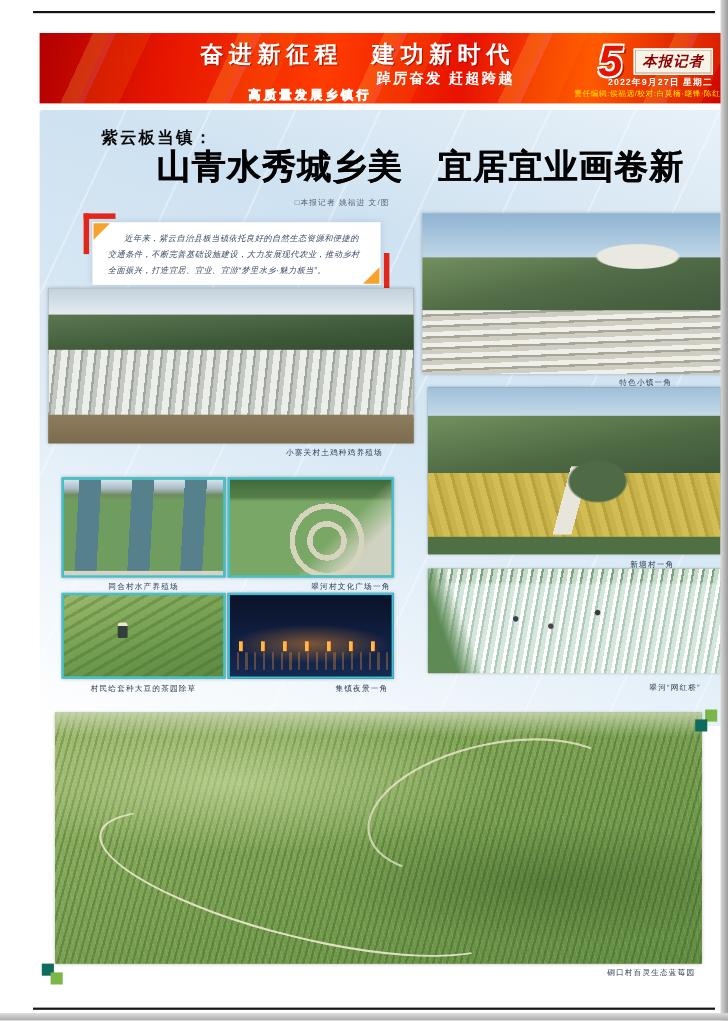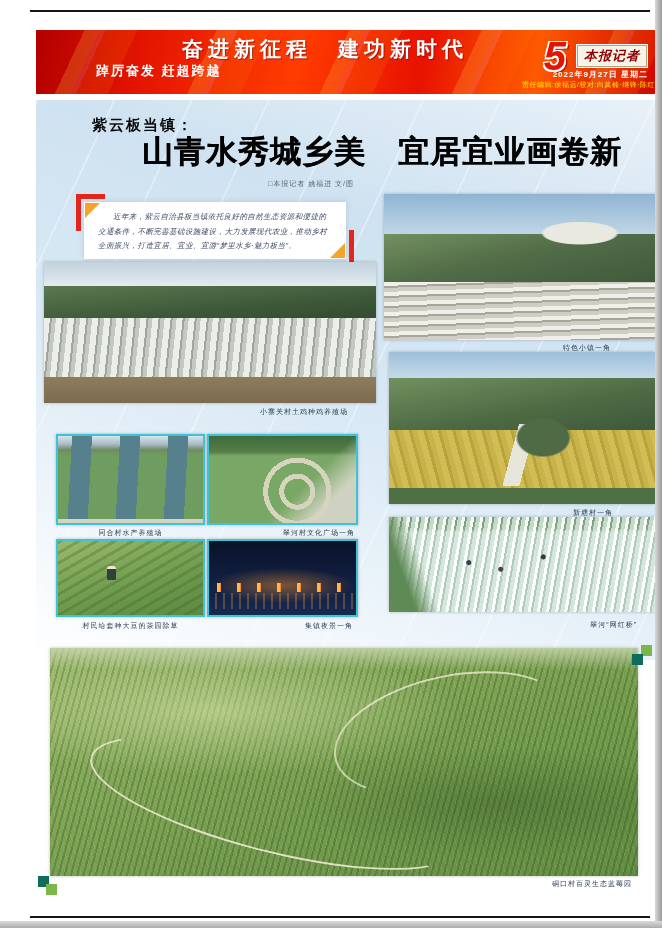--- a/index.html
+++ b/index.html
@@ -17,21 +17,21 @@
   .rule-bottom{top:916px;}
 
   
   .banner{position:absolute;left:36px;top:30px;width:622px;height:64px;
     background:linear-gradient(100deg,#b20000 0%,#e51500 18%,#ff3c00 42%,#e81200 62%,#ff5a00 80%,#cf0300 100%);
     overflow:hidden;}
   .banner::before{content:"";position:absolute;inset:0;
     background:repeating-linear-gradient(115deg,rgba(255,210,90,0) 0 44px,rgba(255,200,70,.22) 44px 58px,rgba(255,255,255,.14) 58px 63px,rgba(255,120,0,.18) 63px 92px,rgba(255,255,255,0) 92px 120px);}
   .slogan-main{position:absolute;left:60px;right:190px;top:5px;text-align:right;
     color:#fff;font-size:21px;font-weight:900;letter-spacing:5px;text-shadow:1px 1px 1px rgba(120,0,0,.6);}
-  .slogan-sub{position:absolute;left:60px;right:190px;top:32px;text-align:left;
+  .slogan-sub{position:absolute;left:60px;right:190px;top:32px;text-align:right;
     color:#fff;font-size:13px;font-weight:bold;letter-spacing:2px;}
   .slogan-outline{position:absolute;left:60px;right:190px;top:49px;text-align:center;
     color:rgba(255,255,255,.30);-webkit-text-stroke:.7px #ffffff;font-size:11px;letter-spacing:3px;font-weight:bold;}
   .pagenum{position:absolute;right:92px;top:4px;font-size:40px;font-weight:900;font-style:italic;
     color:#e41400;text-shadow:-1.5px -1.5px 0 #fff,1.5px -1.5px 0 #fff,-1.5px 1.5px 0 #fff,1.5px 1.5px 0 #fff,3px 3px 0 rgba(120,0,0,.55);}
   .masthead{position:absolute;right:10px;top:14px;width:70px;height:22px;background:#f7f3e6;
     border:1px solid #fff;box-shadow:inset 0 0 0 1px #b8a080;display:flex;align-items:center;justify-content:center;
     color:#8c0000;font-weight:bold;font-size:13px;font-style:italic;letter-spacing:1px;
     font-family:"DejaVu Serif","Liberation Serif",serif;}
   .dateline{position:absolute;right:10px;top:39px;font-size:8px;color:#fff;letter-spacing:1px;font-weight:bold;}
@@ -167,20 +167,21 @@
 </head>
 <body>
 
 <div class="page">
 
   <div class="rule rule-top"></div>
 
   <div class="banner">
     <div class="slogan-main">奋进新征程　建功新时代</div>
     <div class="slogan-sub">踔厉奋发 赶超跨越</div>
+    <div class="slogan-outline">高质量发展乡镇行</div>
     <div class="pagenum">5</div>
     <div class="masthead">本报记者</div>
     <div class="dateline">2022年9月27日 星期二</div>
     <div class="editorline">责任编辑:侯福远/校对:白莫楠·继锋·陈红</div>
   </div>
 
   <div class="sky"></div>
 
   <div class="kicker">紫云板当镇：</div>
   <div class="headline">山青水秀城乡美　宜居宜业画卷新</div>

